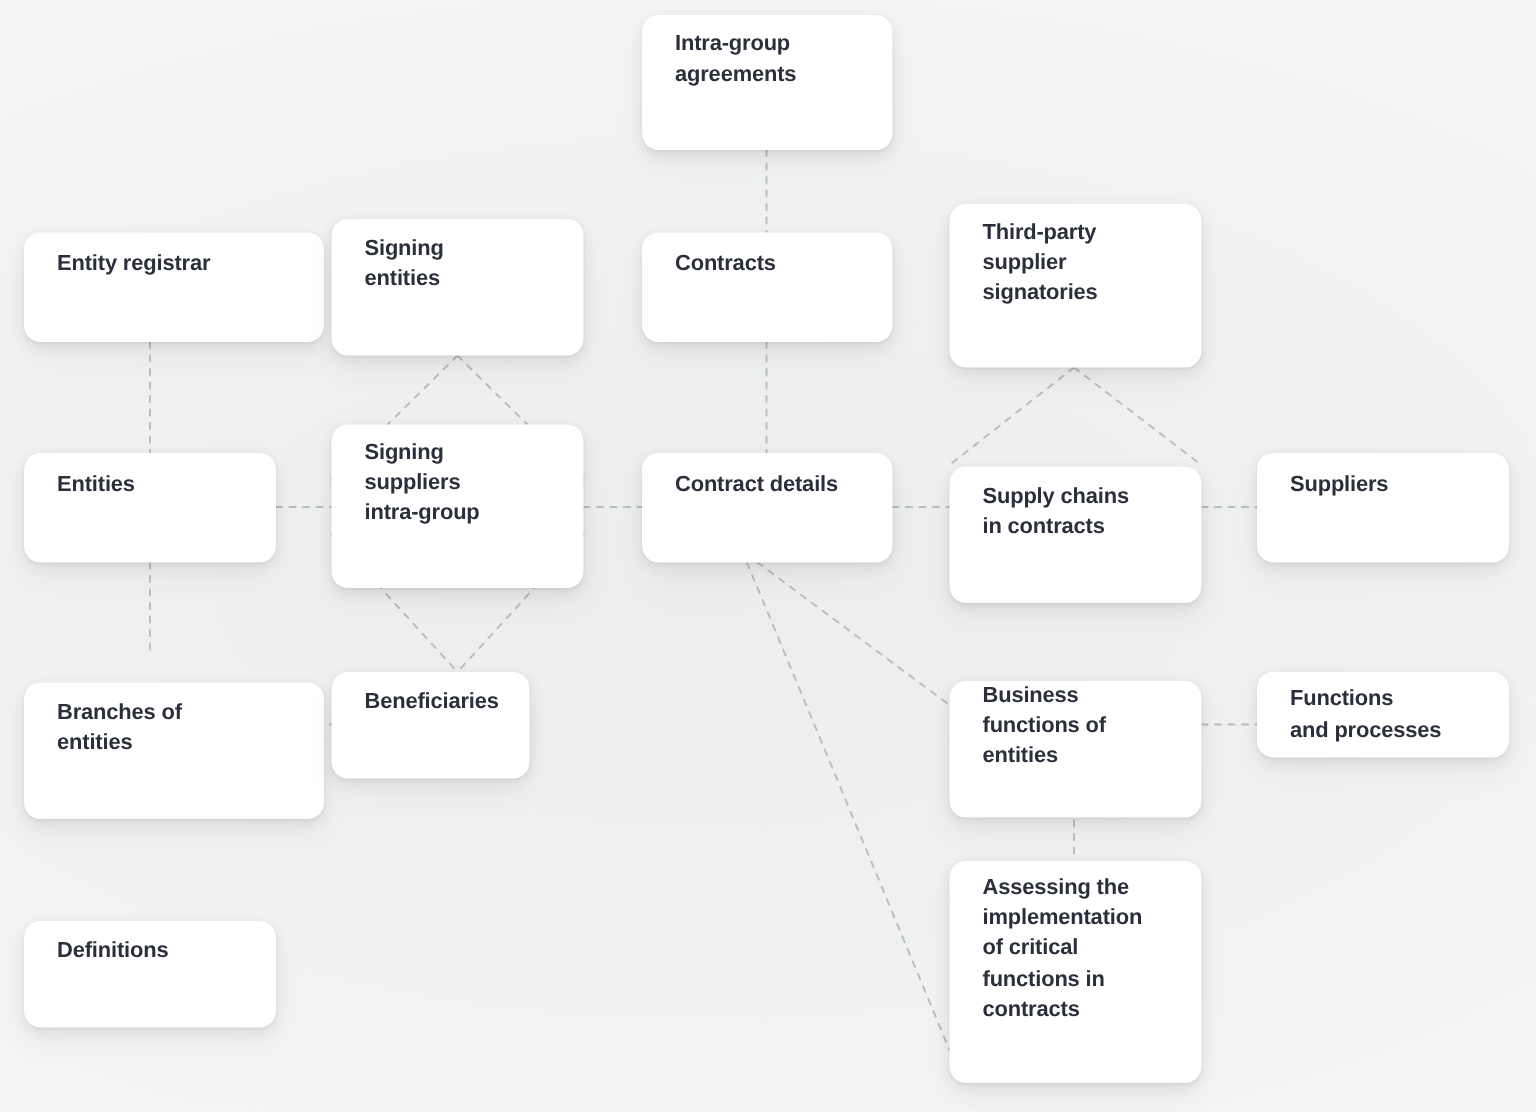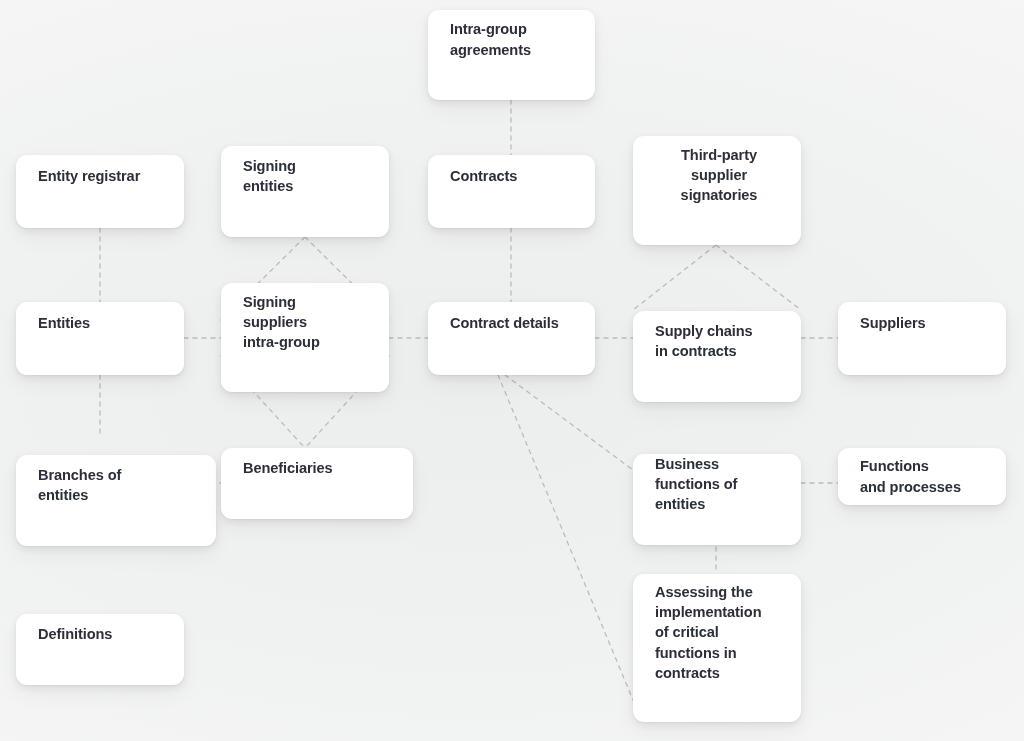--- a/index.html
+++ b/index.html
@@ -78,34 +78,34 @@
       <path d="M 505 375 L 633 470" fill="none" stroke="#b9bcc0" stroke-width="1.3" stroke-dasharray="4 5" stroke-linecap="round"></path>
       <path d="M 498 375 L 633 700" fill="none" stroke="#b9bcc0" stroke-width="1.3" stroke-dasharray="4 5" stroke-linecap="round"></path>
       <path d="M 801 483 L 838 483" fill="none" stroke="#b9bcc0" stroke-width="1.3" stroke-dasharray="4 5" stroke-linecap="round"></path>
       <path d="M 716 529 L 716 574" fill="none" stroke="#b9bcc0" stroke-width="1.3" stroke-dasharray="4 5" stroke-linecap="round"></path>
     </svg>
 <div class="card" style="left: 428px; top: 10px; width: 167px; height: 90px;">
       <div class="card-title">Intra-group
 agreements</div>
       <div class="card-bar" style="background: rgb(200, 20, 63);"></div>
     </div>
-    <div class="card" style="left: 16px; top: 155px; width: 168px; height: 73px;">
+    <div class="card" style="left: 16px; top: 155px; width: 200px; height: 73px;">
       <div class="card-title">Entity registrar</div>
       <div class="card-bar" style="background: rgb(249, 176, 23);"></div>
     </div>
     <div class="card" style="left: 221px; top: 146px; width: 168px; height: 91px;">
       <div class="card-title">Signing
 entities</div>
       <div class="card-bar" style="background: rgb(200, 20, 63);"></div>
     </div>
     <div class="card" style="left: 428px; top: 155px; width: 167px; height: 73px;">
       <div class="card-title">Contracts</div>
       <div class="card-bar" style="background: rgb(200, 20, 63);"></div>
     </div>
-    <div class="card" style="left: 633px; top: 136px; width: 168px; height: 109px; text-align: center;">
+    <div class="card" style="left: 633px; top: 136px; width: 168px; height: 109px;">
       <div class="card-title">Third-party
 supplier
 signatories</div>
       <div class="card-bar" style="background: rgb(200, 20, 63);"></div>
     </div>
     <div class="card" style="left: 16px; top: 302px; width: 168px; height: 73px;">
       <div class="card-title">Entities</div>
       <div class="card-bar" style="background: rgb(249, 176, 23);"></div>
     </div>
     <div class="card" style="left: 221px; top: 283px; width: 168px; height: 109px;">
@@ -125,21 +125,21 @@
     </div>
     <div class="card" style="left: 838px; top: 302px; width: 168px; height: 73px;">
       <div class="card-title">Suppliers</div>
       <div class="card-bar" style="background: rgb(11, 107, 99);"></div>
     </div>
     <div class="card" style="left: 16px; top: 438px; width: 200px; height: 91px; margin-top: 17px;">
       <div class="card-title">Branches of
 entities</div>
       <div class="card-bar" style="background: rgb(249, 176, 23);"></div>
     </div>
-    <div class="card" style="left: 221px; top: 448px; width: 192px; height: 71px;">
+    <div class="card" style="left: 221px; top: 448px; width: 132px; height: 71px;">
       <div class="card-title">Beneficiaries</div>
       <div class="card-bar" style="background: rgb(200, 20, 63);"></div>
     </div>
     <div class="card" style="left: 633px; top: 438px; width: 168px; height: 91px; margin-top: 16px;">
       <div class="card-title">Business
 functions of
 entities</div>
       <div class="card-bar" style="background: rgb(26, 140, 240);"></div>
     </div>
     <div class="card" style="left: 838px; top: 448px; width: 168px; height: 57px;">

